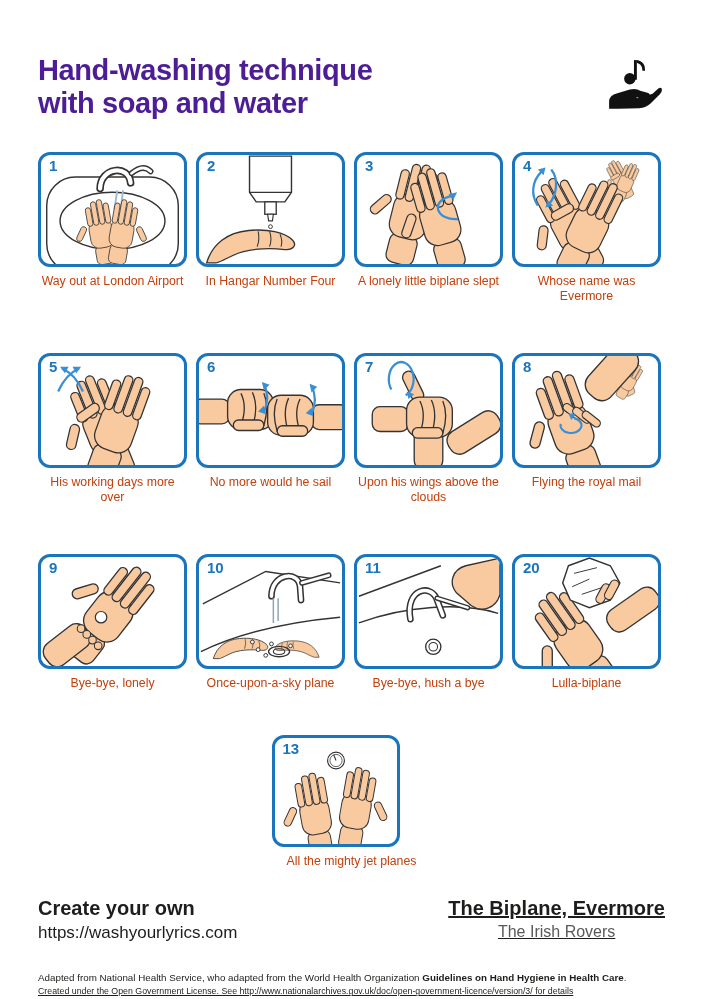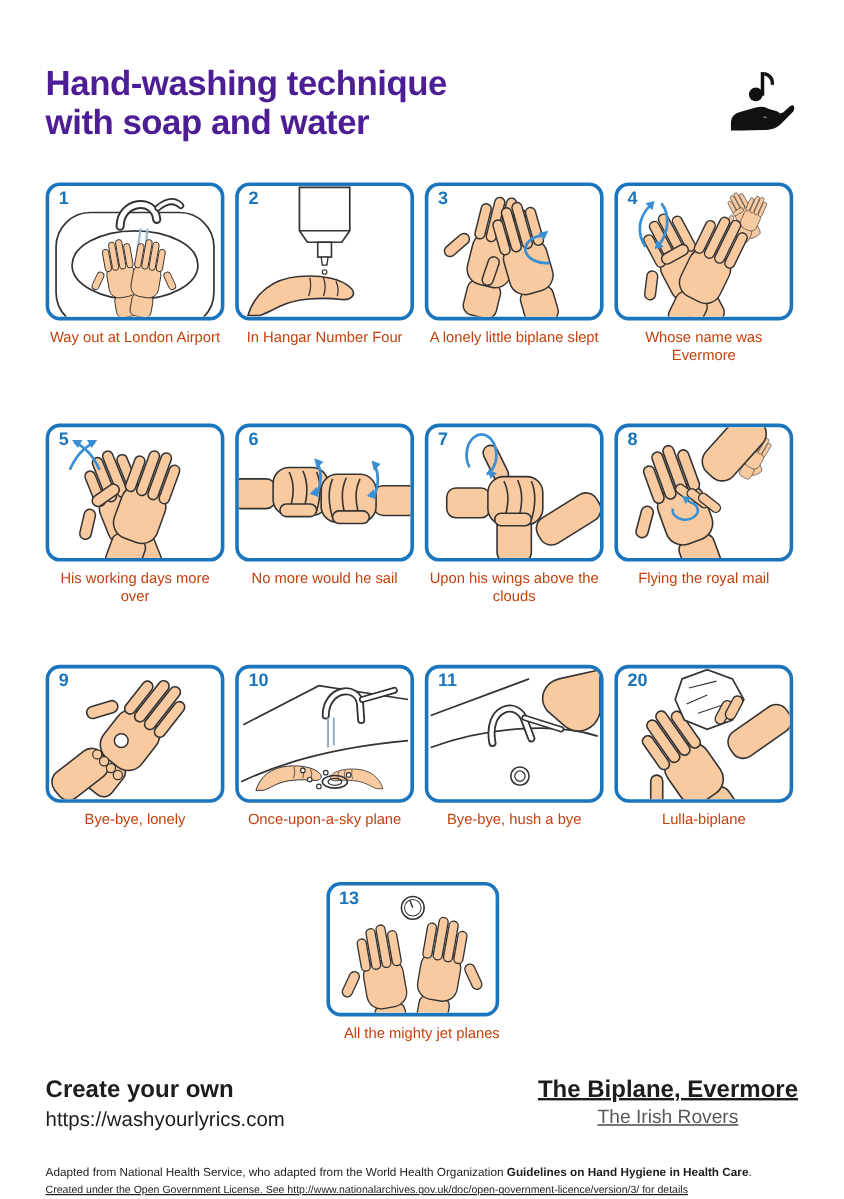--- a/index.html
+++ b/index.html
@@ -7,21 +7,21 @@
   .poster{position:relative;width:703px;height:999px;padding:54px 38px 0 38px;box-sizing:border-box;}
   .title{font-size:29px;line-height:1.14;font-weight:bold;letter-spacing:-0.4px;color:#4c1d95;}
   .hero-icon{position:absolute;top:58px;right:40px;width:56px;height:58px;}
   .row{display:flex;gap:9px;}
   .row1{margin-top:32px;}
   .row2,.row3{margin-top:50px;}
   .row4{margin-top:44px;justify-content:center;}
   figure.step{margin:0;width:149px;}
   figure.step13{width:160px;}
   .panel{position:relative;width:149px;height:115px;background:#fff;border:3px solid #1B75BC;border-radius:12px;box-sizing:border-box;overflow:hidden;}
-  .step13 .panel{width:144px;height:112px;}
+  .step13 .panel{width:128px;height:112px;}
   .panel svg.illus{position:absolute;left:0;top:0;width:100%;height:100%;}
   .num{position:absolute;top:2px;left:8px;z-index:2;font-size:15px;font-weight:bold;color:#1B75BC;}
   figcaption{margin-top:7px;font-size:12.3px;line-height:1.18;text-align:center;color:#c2410c;padding:0 2px;}
   .footer{display:flex;justify-content:space-between;align-items:flex-start;margin-top:29px;}
   .footer .left .h{font-size:20px;font-weight:bold;}
   .footer .left .u{font-size:17px;margin-top:3px;}
   .footer .right{text-align:right;text-decoration:underline;}
   .footer .right .h{font-size:20px;font-weight:bold;}
   .footer .right .a{font-size:16px;color:#58595b;margin-top:3px;text-align:center;}
   .legal{margin-top:28px;}

